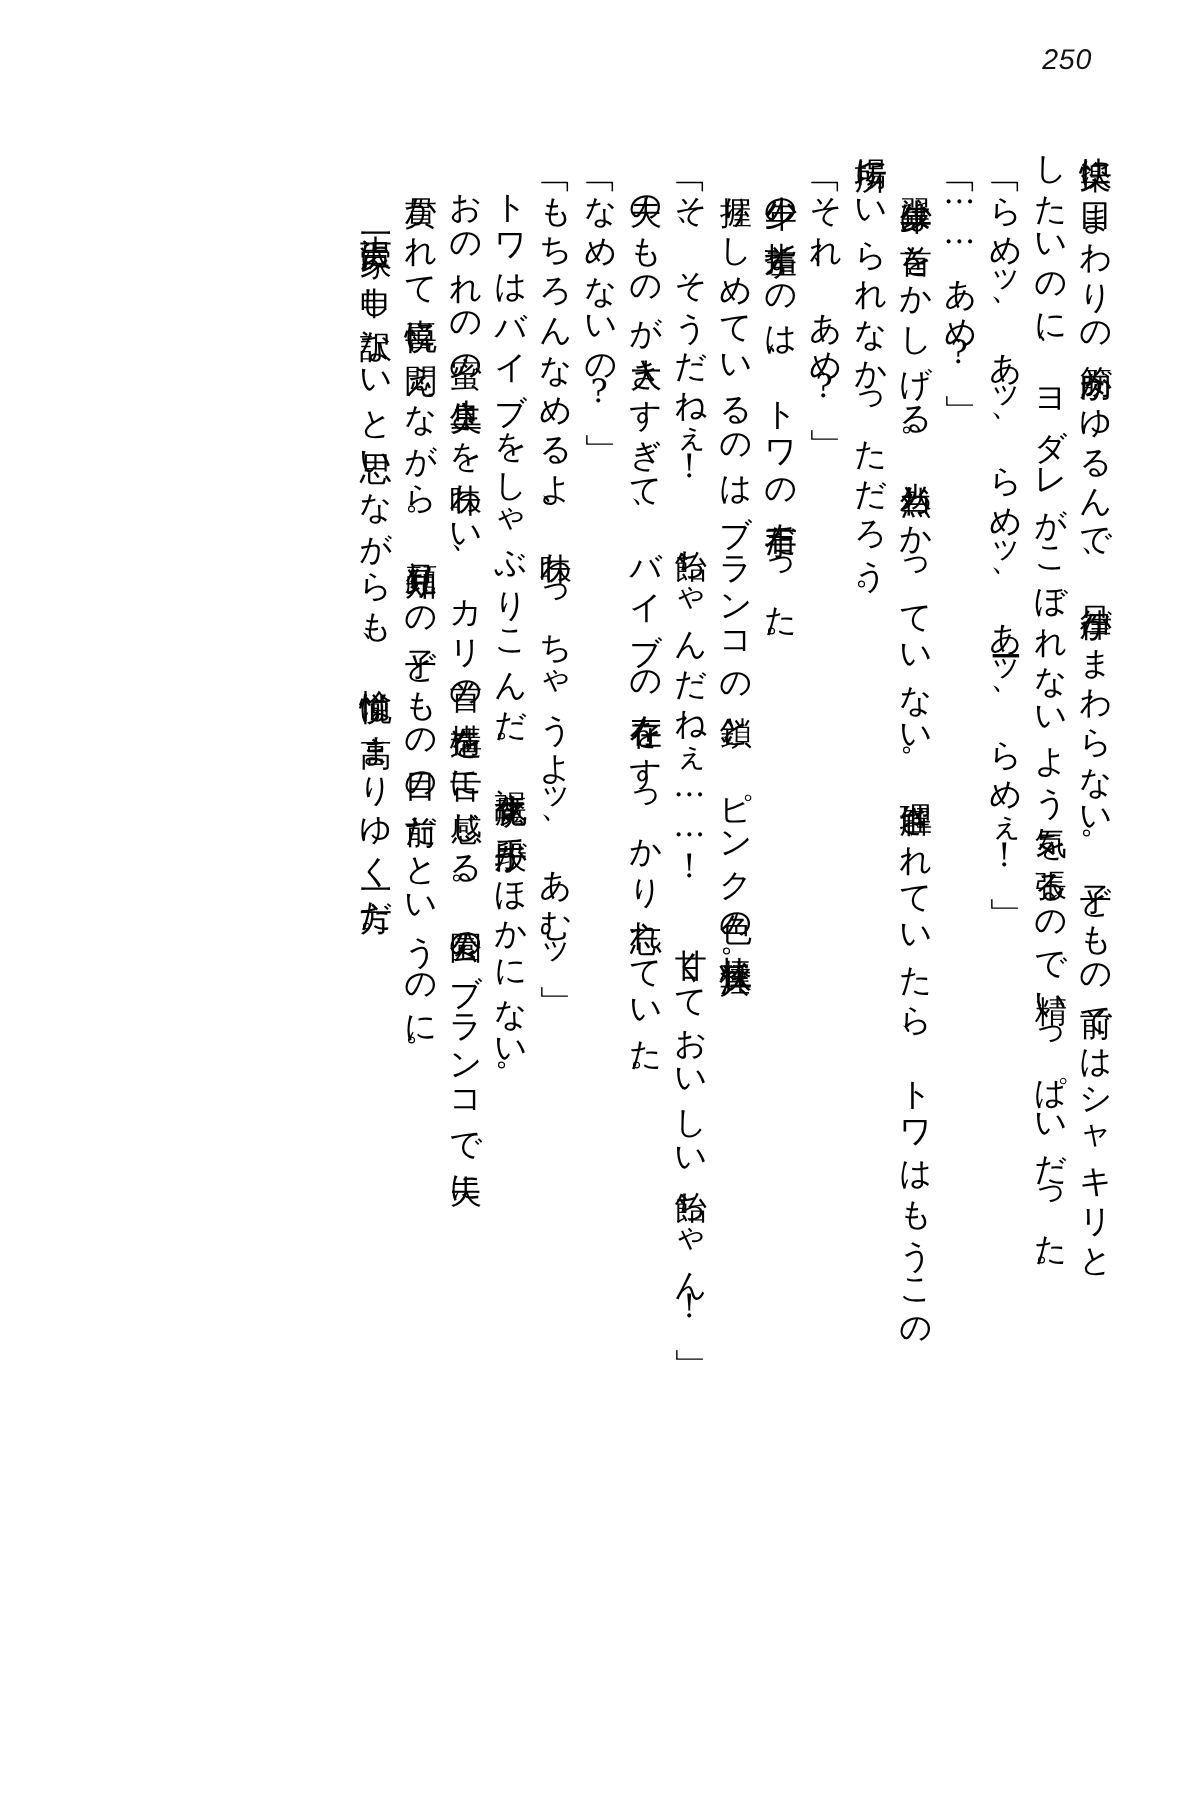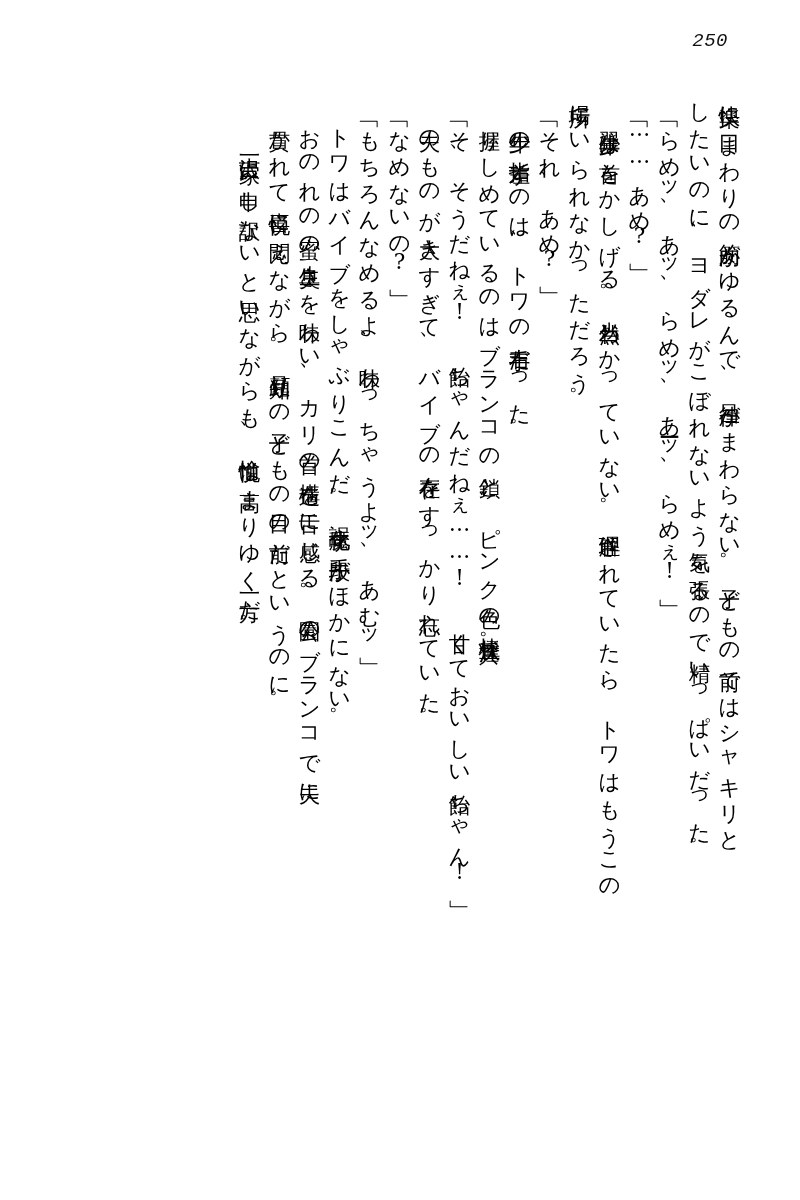--- a/index.html
+++ b/index.html
@@ -21,21 +21,21 @@
     height: 1200px;
     background: #ffffff;
     box-sizing: border-box;
   }
 
   
   .page-number {
     position: absolute;
     top: 30px;
     right: 72px;
-    font-family: Liberation Mono, monospace;
+    font-family: Liberation Sans, sans-serif;
     font-style: italic;
     font-size: 19px;
     letter-spacing: 0.5px;
     color: #111;
   }
 
   
   .body-text {
     position: absolute;
     top: 88px;

